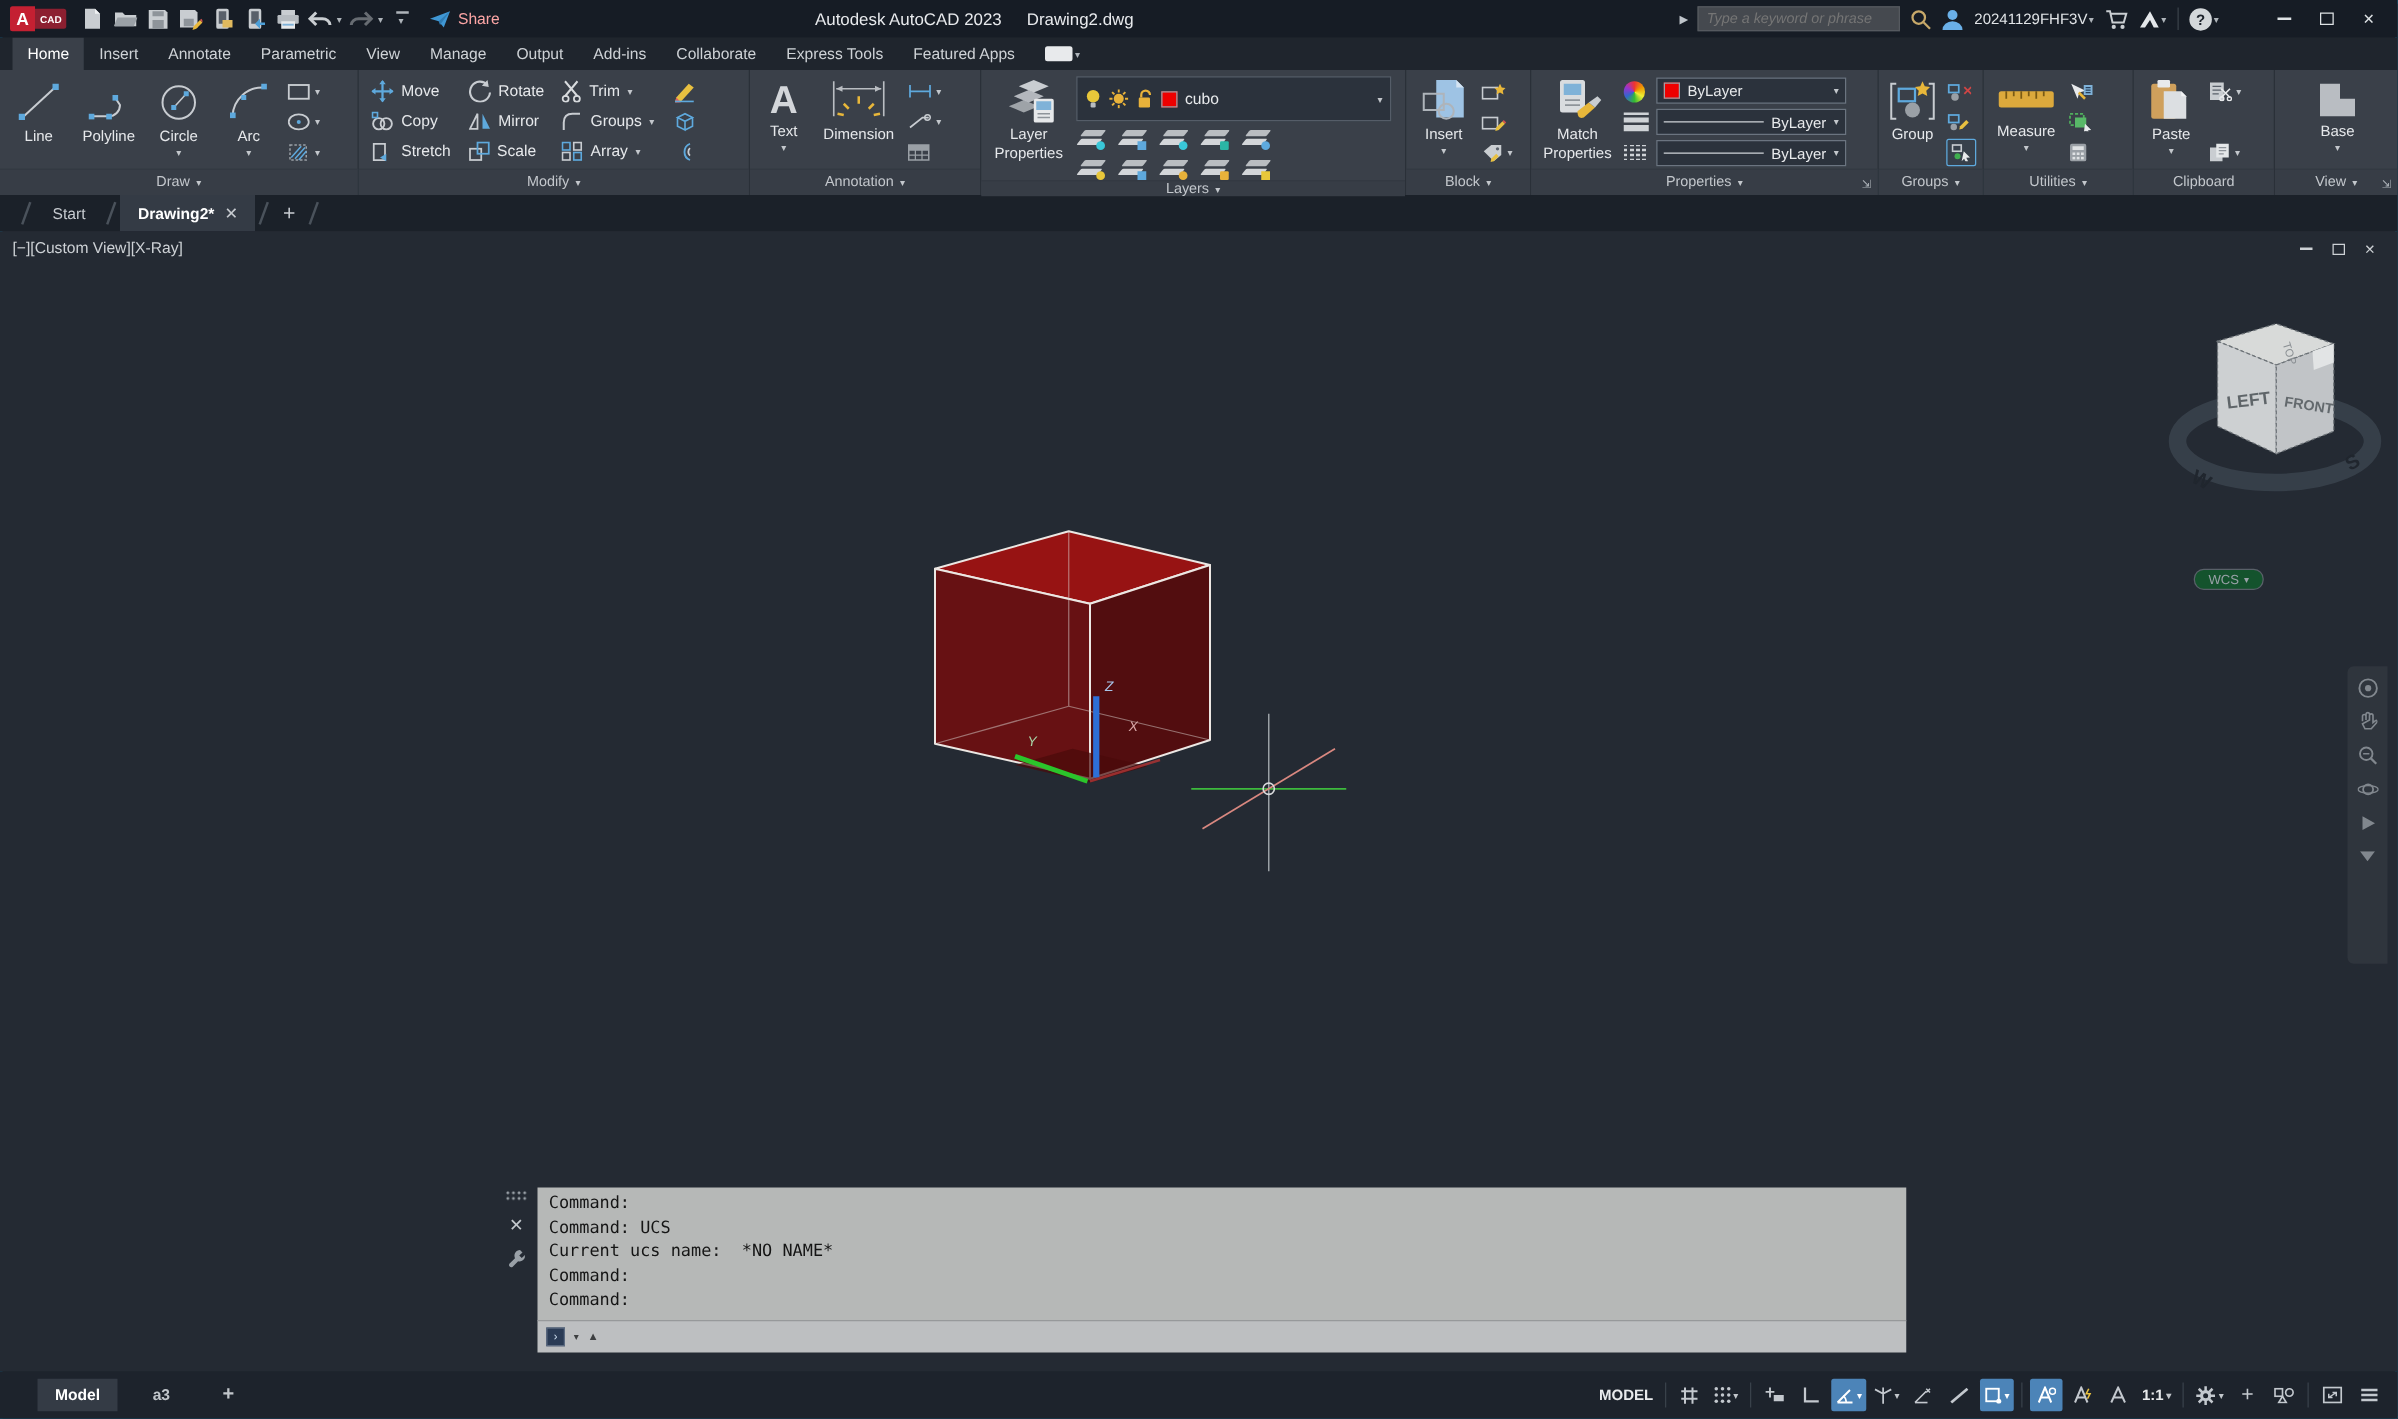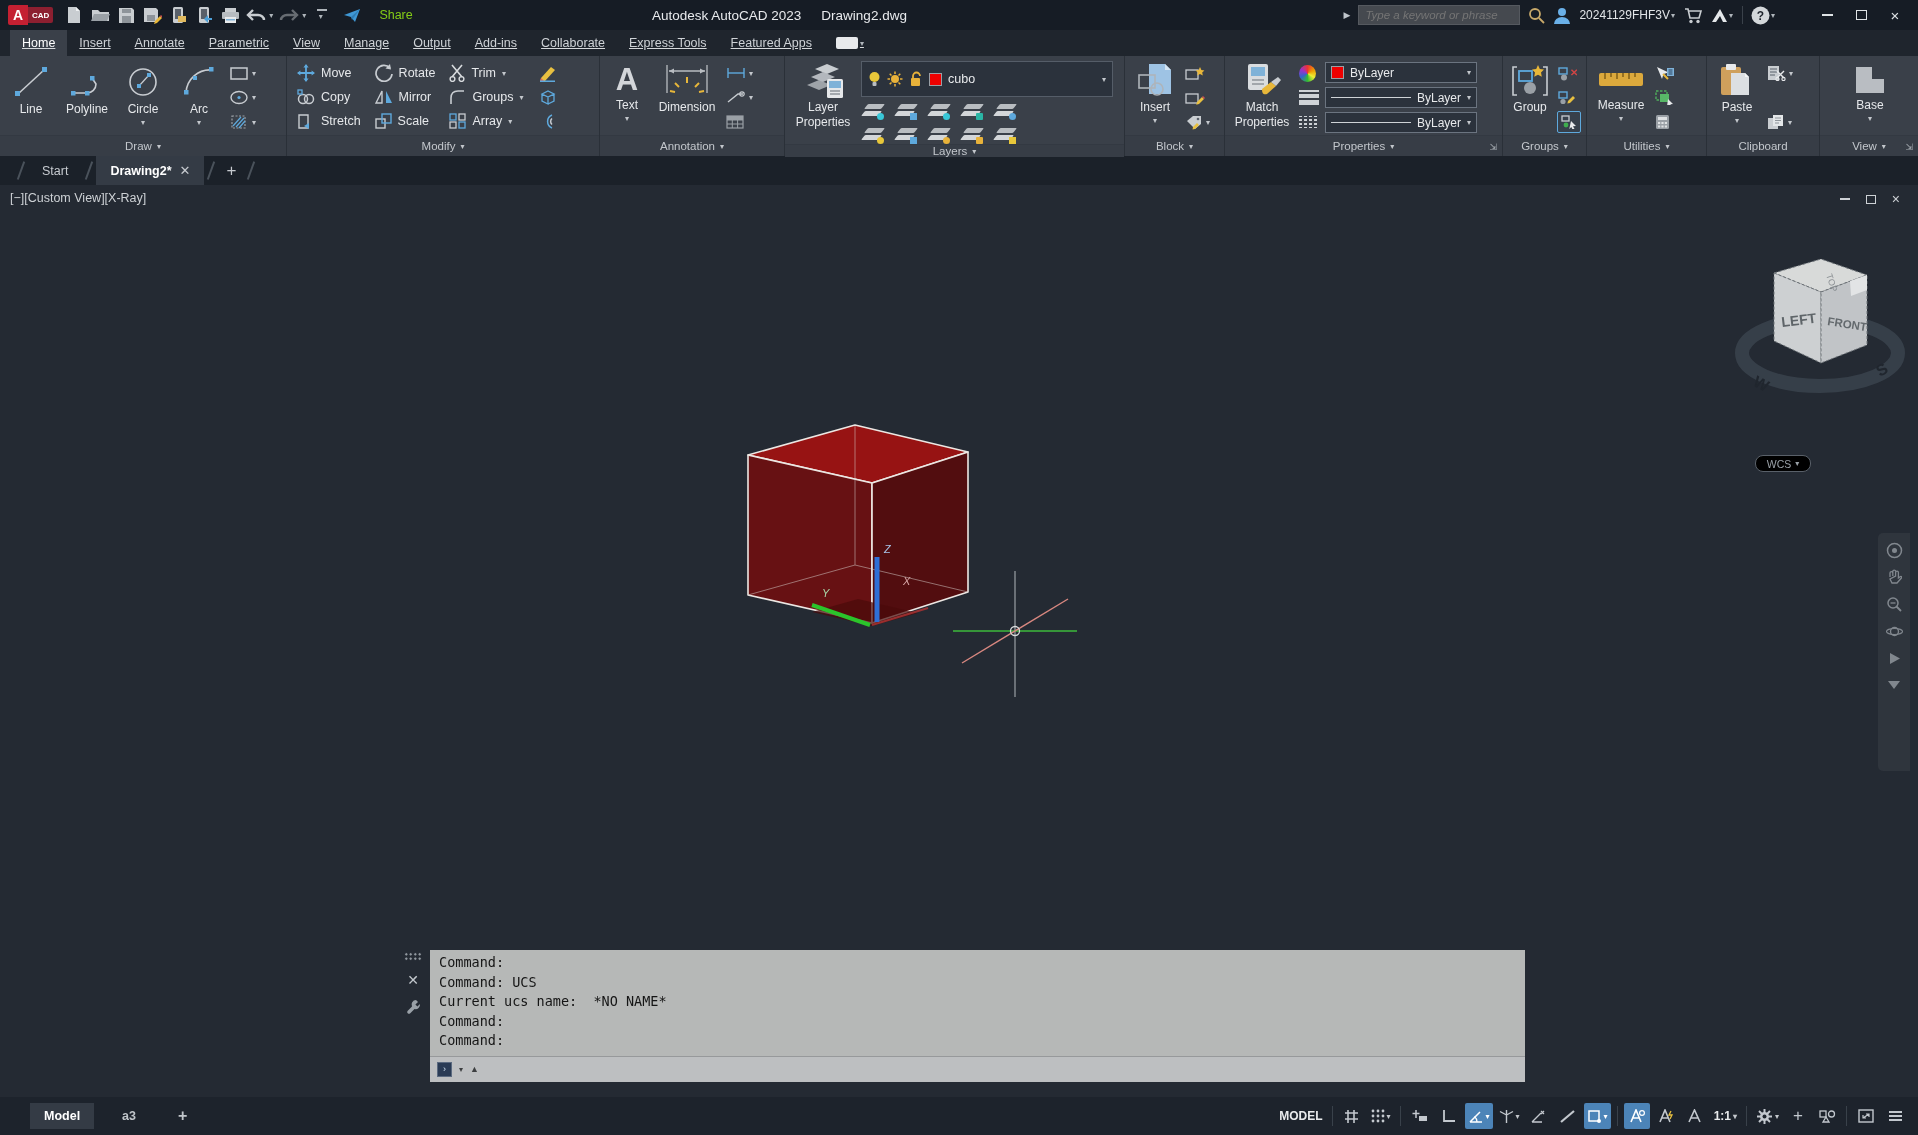--- a/index.html
+++ b/index.html
@@ -12,36 +12,36 @@
   .tb { position:relative; height:30px; background:#161c25; display:flex; align-items:center; padding:0 8px; }
   .acad-logo { display:flex; align-items:center; margin-right:10px; }
   .acad-a { width:20px; height:20px; background:#c42032; color:#fff; font-weight:bold; font-size:14px;
             display:flex; align-items:center; justify-content:center; border-radius:2px 0 0 2px; }
   .acad-cad { height:16px; background:#8c1f30; color:#fff; font-size:8px; font-weight:bold; padding:0 4px;
               display:flex; align-items:center; border-radius:0 2px 2px 0; }
   .qat { display:flex; align-items:center; gap:4px; }
   .qat-ic { width:22px; height:22px; display:flex; align-items:center; justify-content:center; border-radius:2px; }
   .qat-ic svg { display:block; }
   .qdrop { font-size:8px; color:#aeb4ba; margin:0 1px 0 -2px; }
-  .share { display:flex; align-items:center; gap:18px; margin-left:10px; color:#84cc16; font-size:12.5px; }
+  .share { display:flex; align-items:center; gap:5px; margin-left:10px; color:#fca5a5; font-size:12.5px; }
   .tb-title { position:absolute; left:652px; top:0; height:30px; display:flex; align-items:center; gap:20px;
               font-size:13.5px; color:#e8eaed; }
   .tb-right { margin-left:auto; display:flex; align-items:center; gap:8px; }
   .tb-collapse { color:#bfc5cb; font-size:9px; }
   .tb-search { width:162px; height:20px; background:#45494f; border:1px solid #55595f; color:#c9ccd0;
                font-style:italic; font-size:11.5px; padding:0 6px; outline:none; font-family:"Liberation Sans",sans-serif; }
   .tb-user { color:#e2e5e8; font-size:12px; display:flex; align-items:center; gap:3px; }
   .winbtns { display:flex; align-items:center; gap:4px; margin-left:28px; }
   .winbtn { width:30px; height:24px; display:flex; align-items:center; justify-content:center; color:#dfe3e6; }
   .wb-min { width:11px; height:2px; background:#dfe3e6; }
   .wb-max { width:11px; height:10px; border:1.5px solid #dfe3e6; }
   .wb-x { font-size:15px; line-height:1; }
 
   
-  .rtabs { height:26px; background:#1f252d; display:flex; align-items:stretch; padding-left:10px;text-decoration:underline; }
+  .rtabs { height:26px; background:#1f252d; display:flex; align-items:stretch; padding-left:10px; }
   .rtab { padding:0 12px; font-size:12.5px; color:#ced2d6; display:flex; align-items:center; }
   .rtab.active { background:#3a4049; color:#fff; }
   .rtab-extra { display:flex; align-items:center; gap:4px; margin-left:12px; }
   .rtab-pill { width:22px; height:12px; background:#e8eaec; border-radius:2px; }
 
   
   .ribbon { height:100px; background:#3a4049; display:flex; }
   .panel { display:flex; flex-direction:column; border-right:1px solid #2a3038; }
   .p-body { flex:1; display:flex; align-items:flex-start; padding:5px 4px 0 6px; gap:6px; }
   .p-label { height:21px; display:flex; align-items:center; justify-content:center; gap:5px;
@@ -82,21 +82,21 @@
   .ftab .x { font-weight:normal; color:#c6cacf; font-size:13px; }
   .ftab-plus { display:flex; align-items:center; padding:0 8px; color:#c6cacf; font-size:17px; }
 
   
   .canvas { position:relative; height:912px; background:#242a33; overflow:hidden; }
   .vp-label { position:absolute; left:10px; top:6px; font-size:12.5px; color:#cdd1d5; }
   .vp-ctrls { position:absolute; right:18px; top:6px; display:flex; gap:16px; align-items:center; color:#cdd1d5; }
   .overlay { position:absolute; inset:0; }
 
   .viewcube { position:absolute; left:1722px; top:50px; }
-  .wcs { position:absolute; left:1755px; top:270px; width:56px; height:17px; background:#000000; border:1px solid #596069;
+  .wcs { position:absolute; left:1755px; top:270px; width:56px; height:17px; background:#14532d; border:1px solid #596069;
          border-radius:8px; display:flex; align-items:center; justify-content:center; gap:4px;
          font-size:10.5px; color:#9aa1a8; }
   .navbar { position:absolute; right:8px; top:348px; width:32px; height:238px; background:rgba(56,62,70,.55);
             border-radius:5px 0 0 5px; display:flex; flex-direction:column; align-items:center; gap:9px; padding:8px 0; }
   .nav-ic { width:18px; height:18px; opacity:.65; display:flex; align-items:center; justify-content:center; }
 
   
   .cmdpal { position:absolute; left:430px; top:765px; width:1095px; }
   .cmd-grip { position:absolute; left:-30px; top:2px; width:26px; display:flex; flex-direction:column; align-items:center; gap:12px; }
   .grip-dots { width:18px; height:9px; background-image:radial-gradient(#99a0a7 1px, transparent 1.3px); background-size:4.5px 4.5px; }

